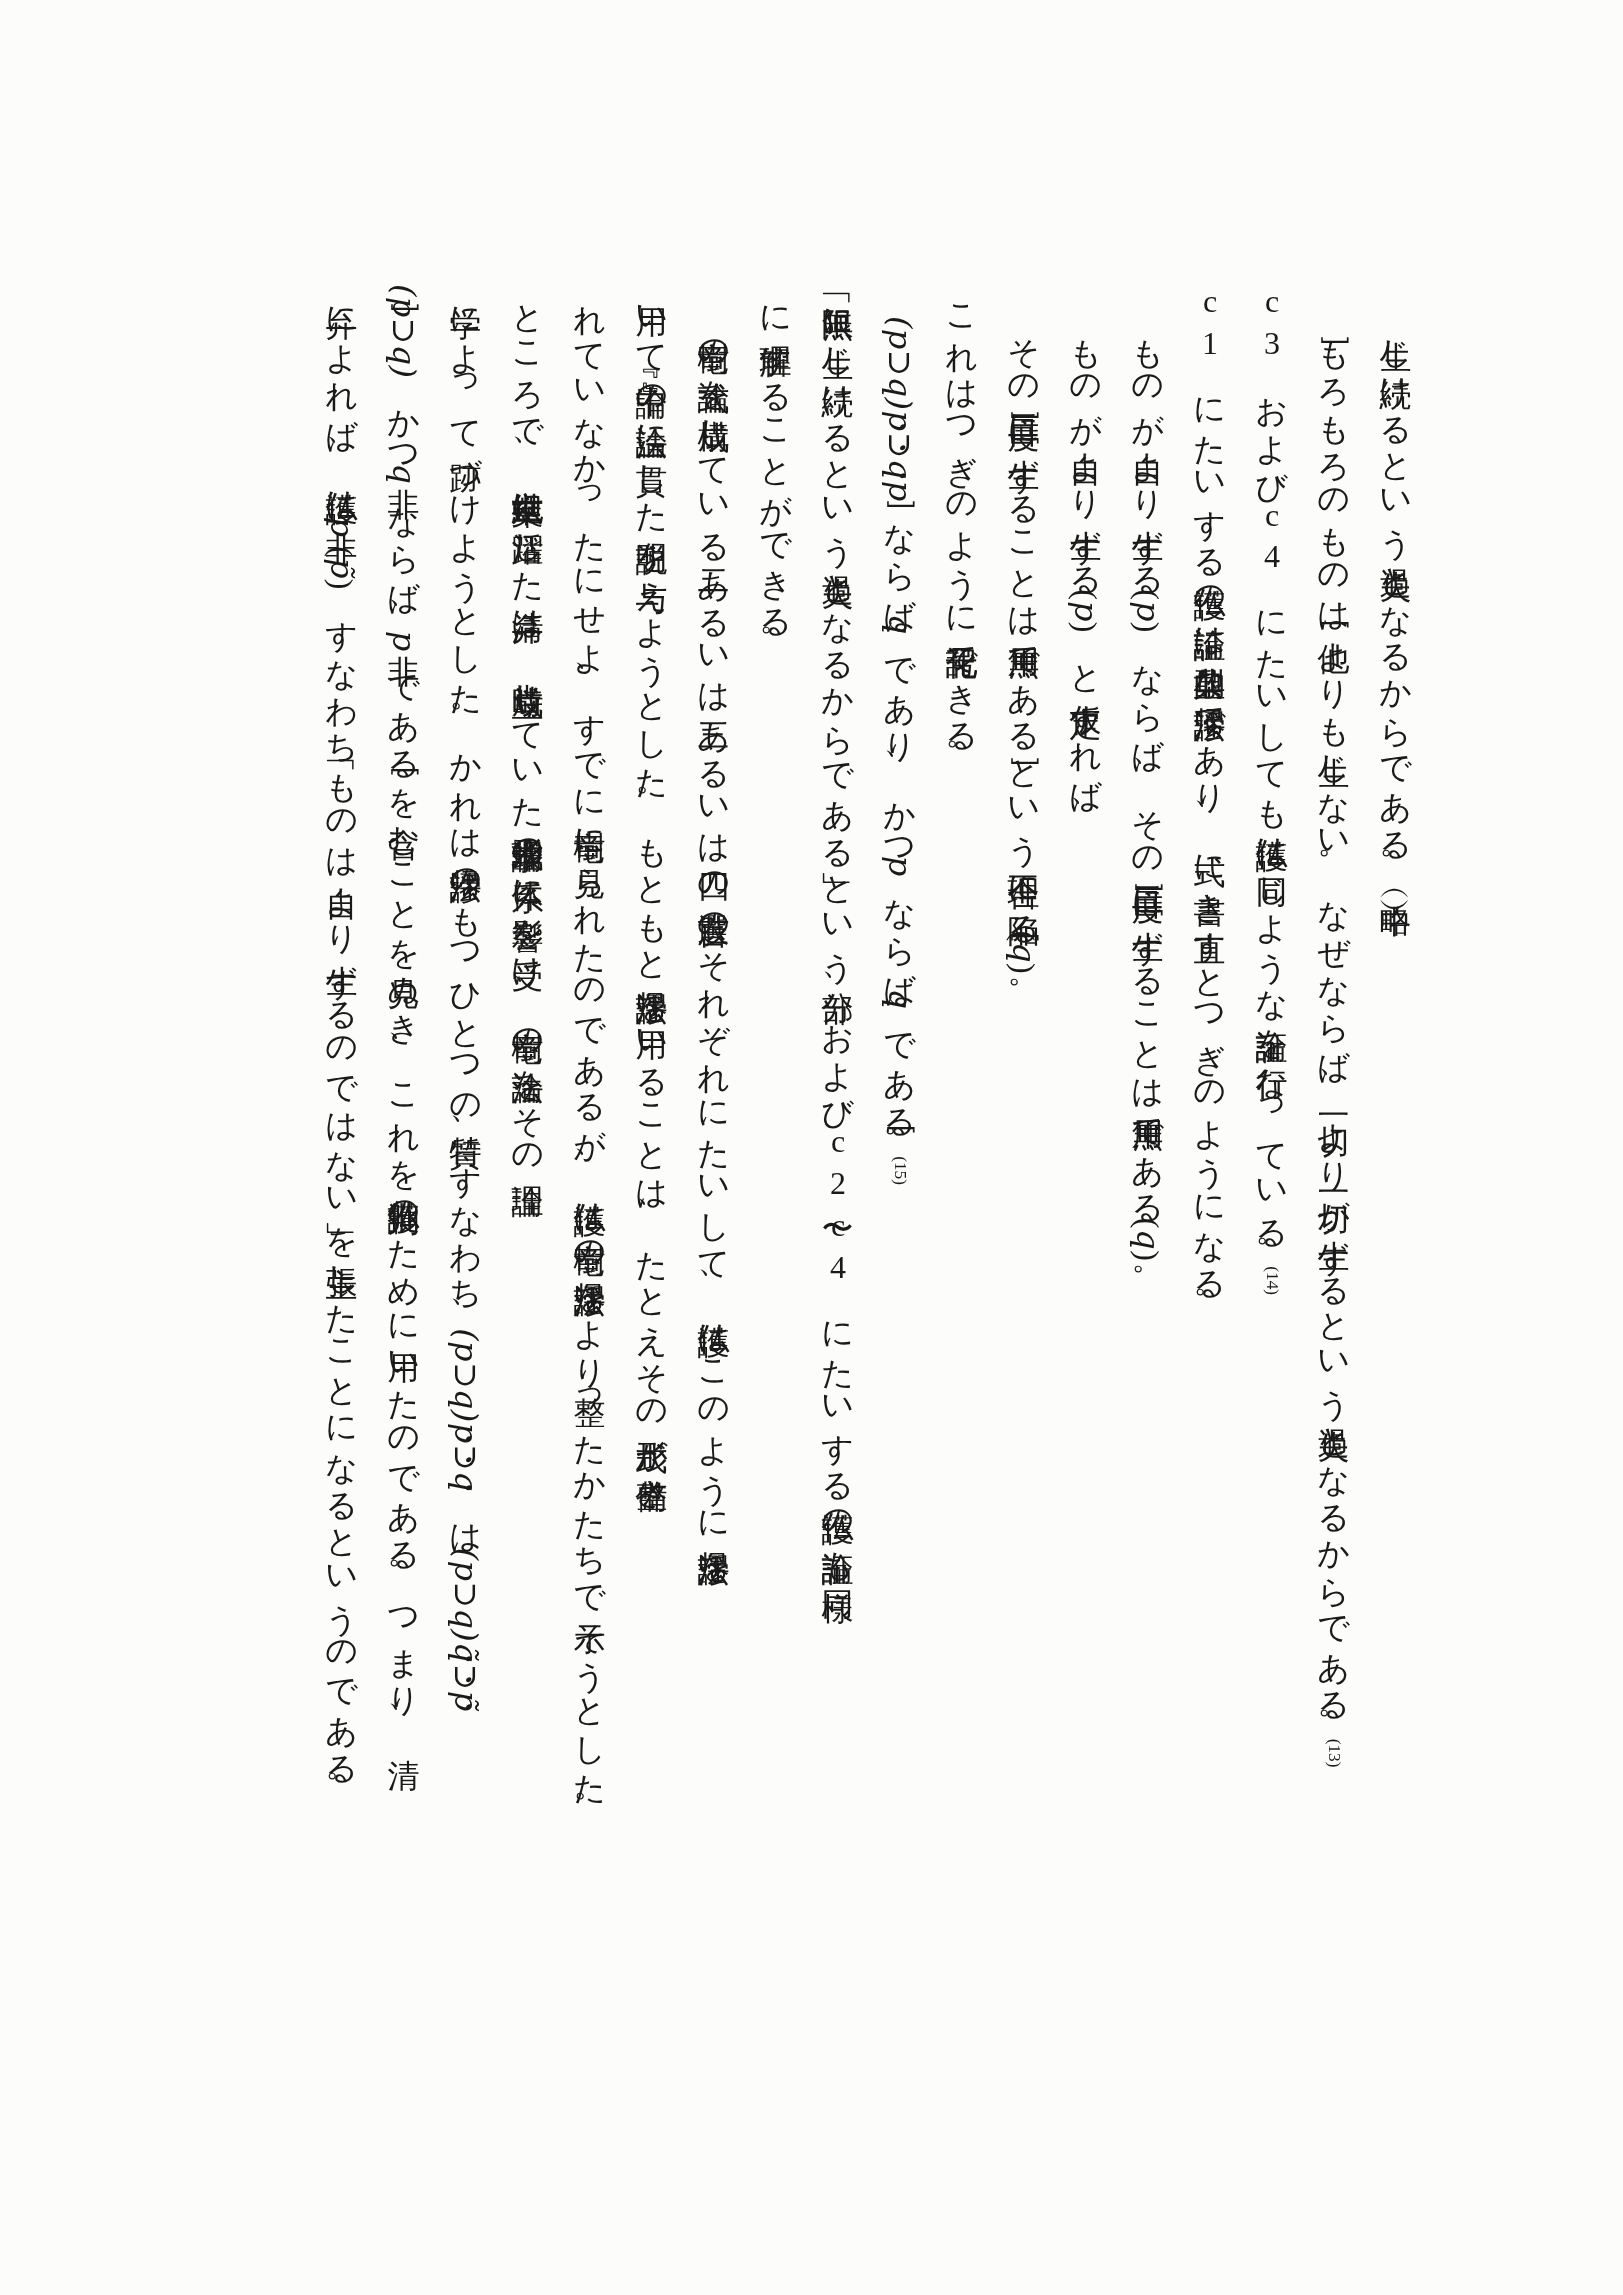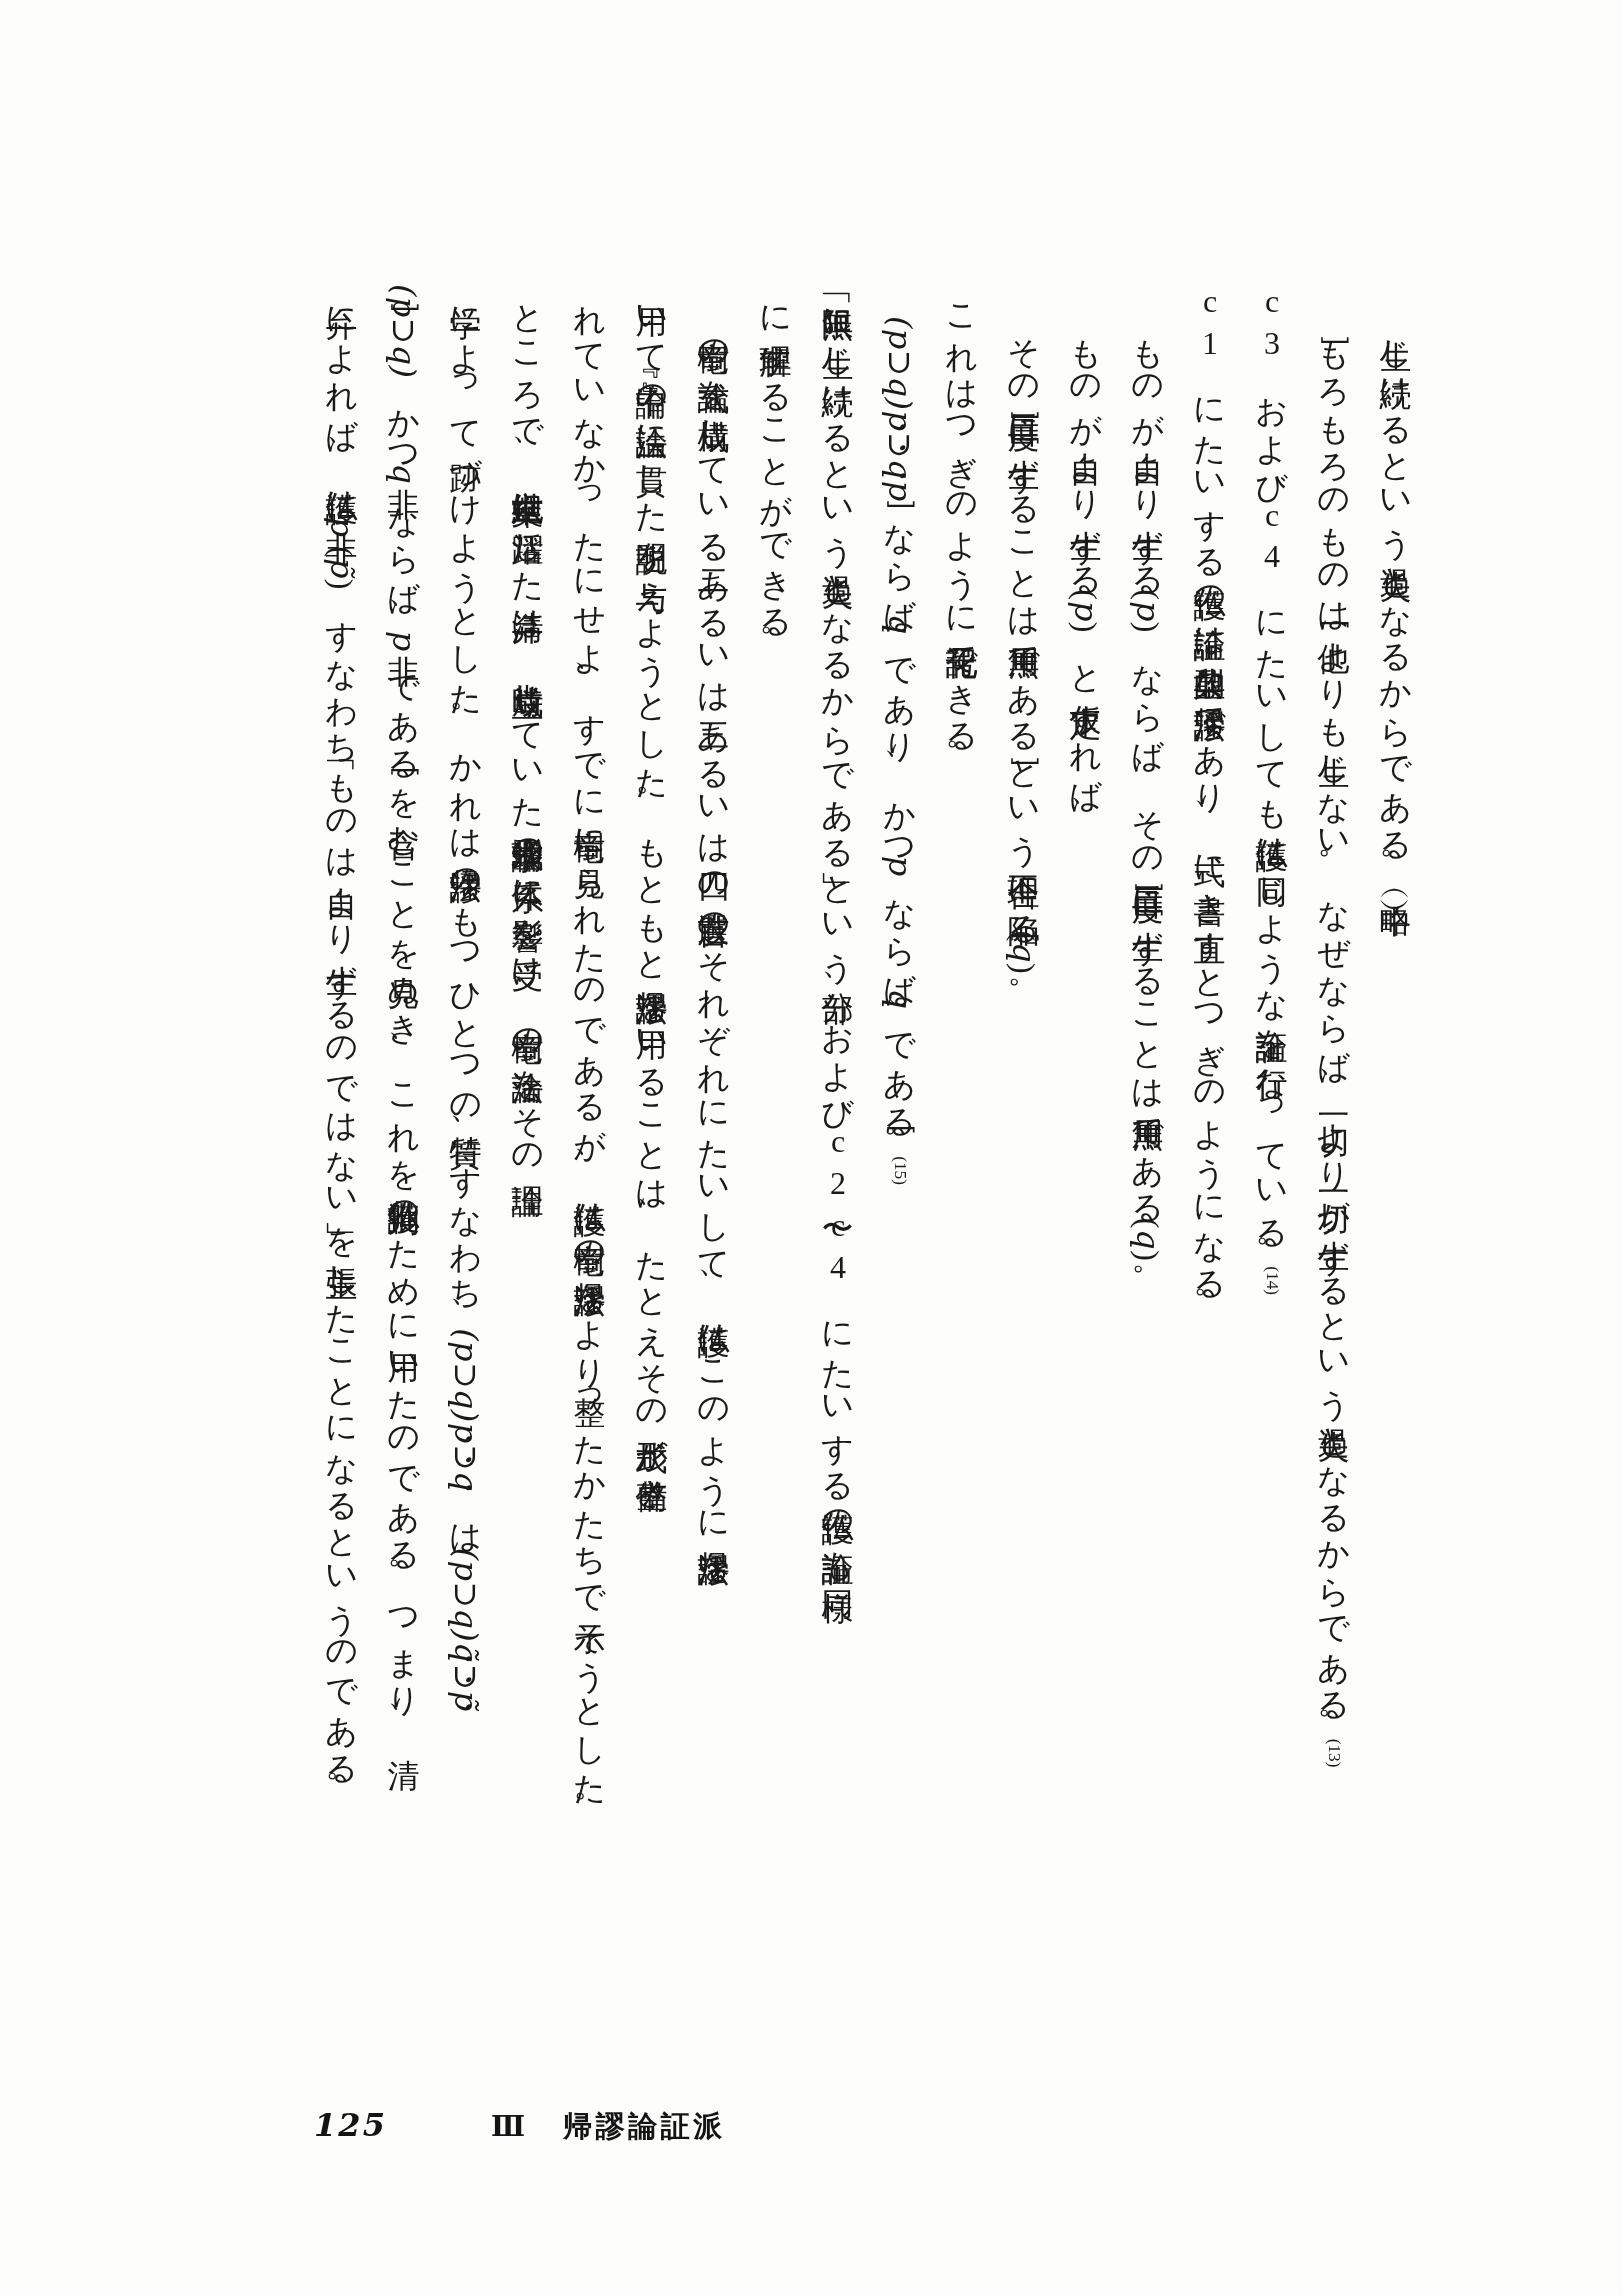--- a/index.html
+++ b/index.html
@@ -103,20 +103,15 @@
     <div class="col"><span>ところで、六世紀中葉に活躍した清弁は、当時成立していた形式論理学の体系に影響を受け、竜樹の論法をその論理</span></div>
 
     <div class="col"><span>学によって跡づけようとした。かれは帰謬法のもつひとつの特質、すなわち、</span><span class="math">(p⊃q)・p・⊃・q</span><span> は </span><span class="math">(p⊃q)・q̃・⊃・p̃</span></div>
 
     <div class="col"><span>［</span><span class="math">(p⊃q)</span><span> かつ非</span><span class="math">q</span><span>ならば、非</span><span class="math">p</span><span>である］を含むことを見ぬき、これを仏護批判のために用いたのである。つまり、清</span></div>
 
     <div class="col"><span>弁によれば、仏護は非 </span><span class="math">p</span><span> (</span><span class="math">p̃</span><span>) すなわち「ものは自より生ずるのではない」を主張したことになるというのである。</span></div>
 
   </div>
 
-  <div class="footer">
-    <span class="pagenum">125</span>
-    <span class="roman">Ⅲ</span>
-    <span class="head">帰謬論証派</span>
-  </div>
 
 </div>
 
 
 </body></html>

